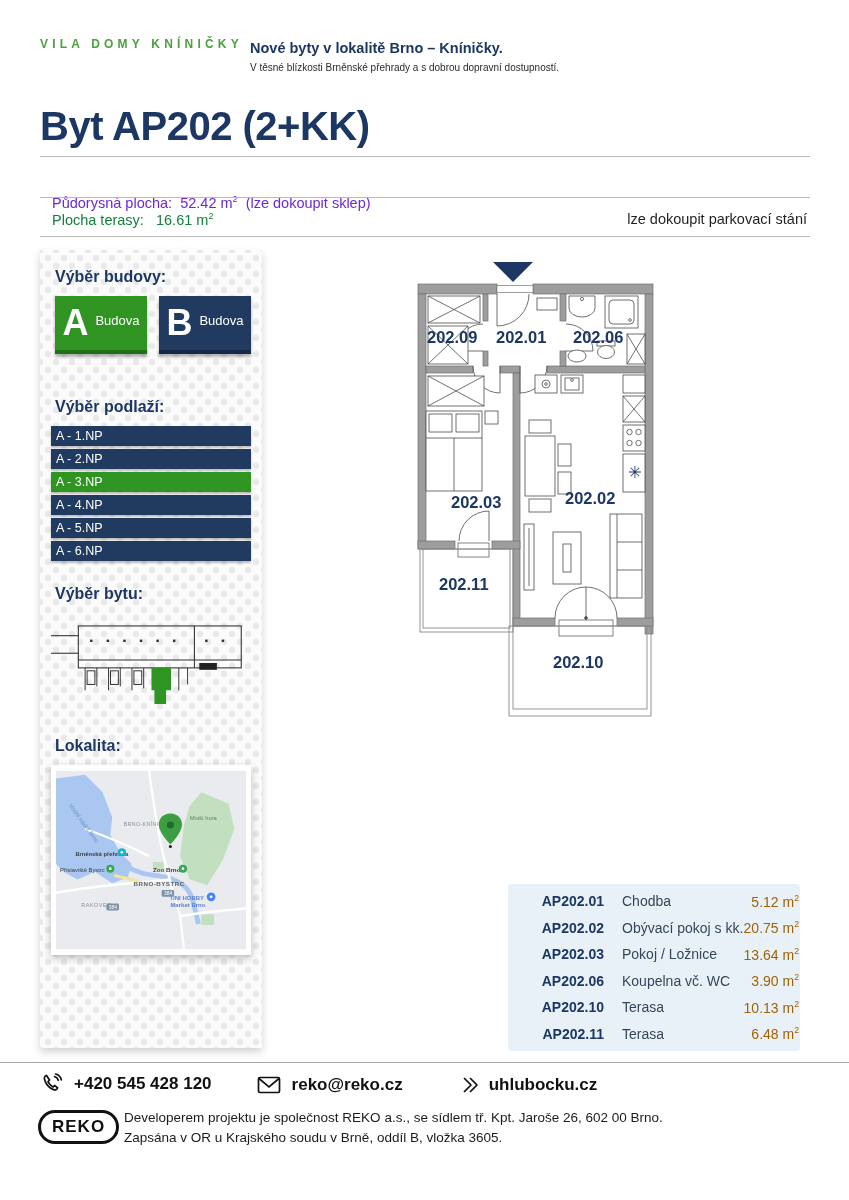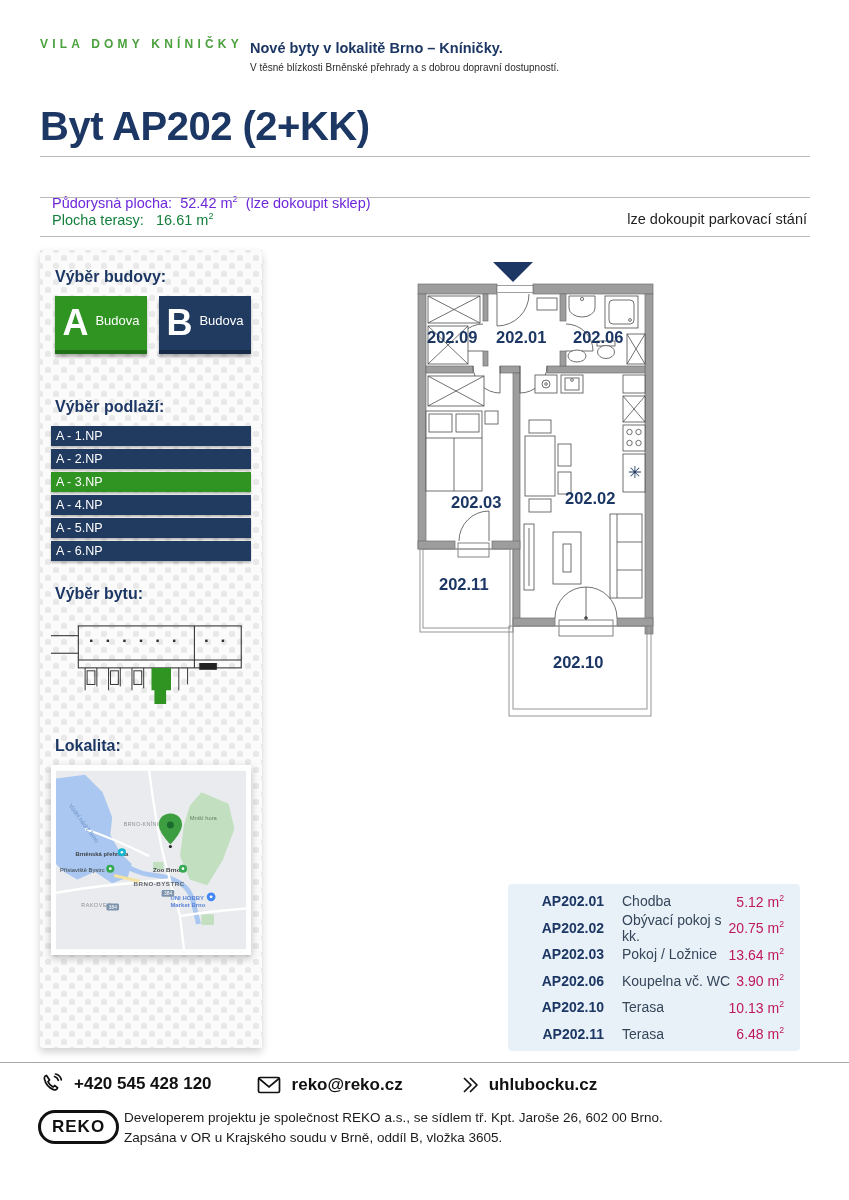--- a/index.html
+++ b/index.html
@@ -50,21 +50,21 @@
   
   .plan { position:absolute; left:405px; top:246px; }
   .plan text { font-weight:800; fill:#1c3764; font-size:16.5px; font-family:"Liberation Sans",sans-serif; }
   .map-label { font-family:"Liberation Sans",sans-serif; }
 
   
   .area-table { position:absolute; left:508px; top:884px; width:292px; background:#e9f1f8; border-radius:4px; padding:4px 0; }
   .area-row { display:flex; align-items:center; height:26.5px; font-size:14px; }
   .area-code { width:96px; text-align:right; font-weight:800; color:#1c3764; }
   .area-name { flex:1; padding-left:18px; color:#35465a; }
-  .area-val { padding-right:16px; color:#be185d; }
+  .area-val { padding-right:1px; color:#a16207; }
 
   
   .footer-hr { position:absolute; left:0; top:1062px; width:849px; height:1px; background:#a8a8a8; }
   .contacts { position:absolute; left:40px; top:1072px; display:flex; align-items:flex-end; }
   .contact-item { display:flex; align-items:center; gap:10px; font-size:17px; font-weight:800; color:#111; }
   .ci-2 { margin-left:44px; } .ci-3 { margin-left:58px; }
   .reko-badge { position:absolute; left:38px; top:1110px; border:3px solid #111; border-radius:19px;
     padding:4px 11px; font-size:17px; font-weight:800; color:#111; letter-spacing:1px; }
   .footer-text { position:absolute; left:124px; top:1108px; font-size:13.5px; color:#1b1b1b; line-height:1.5; }
 </style>

